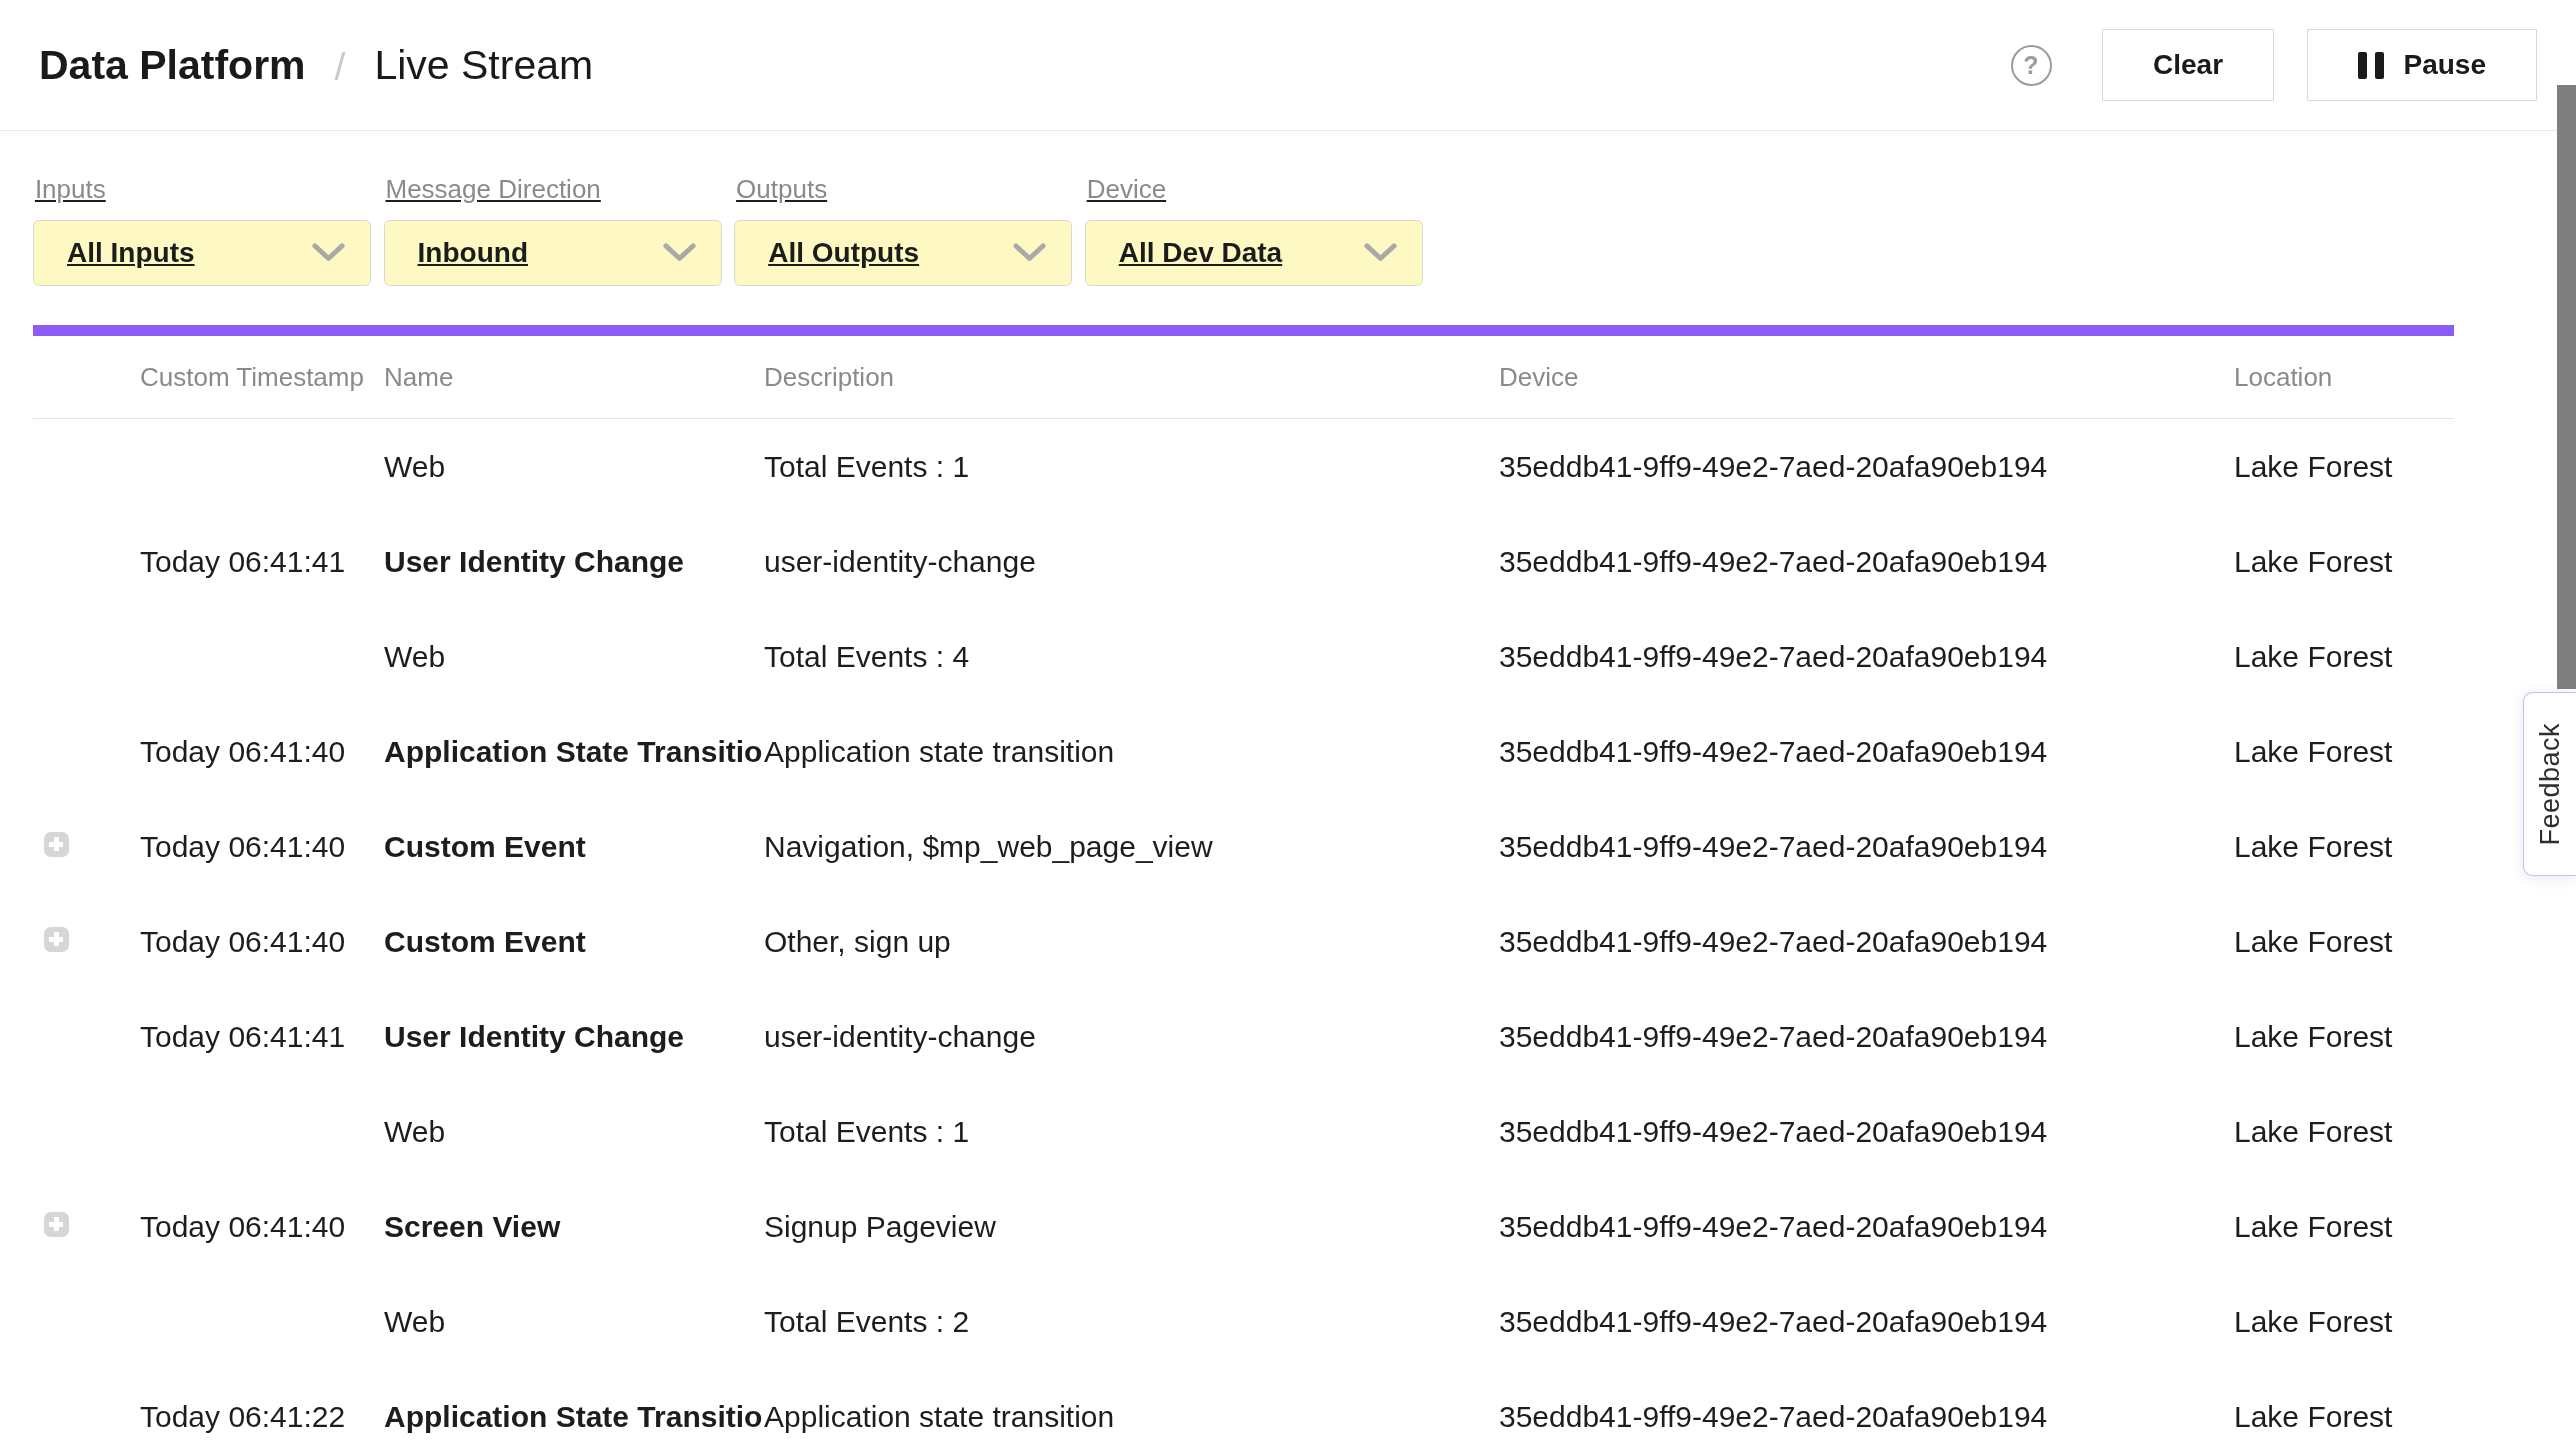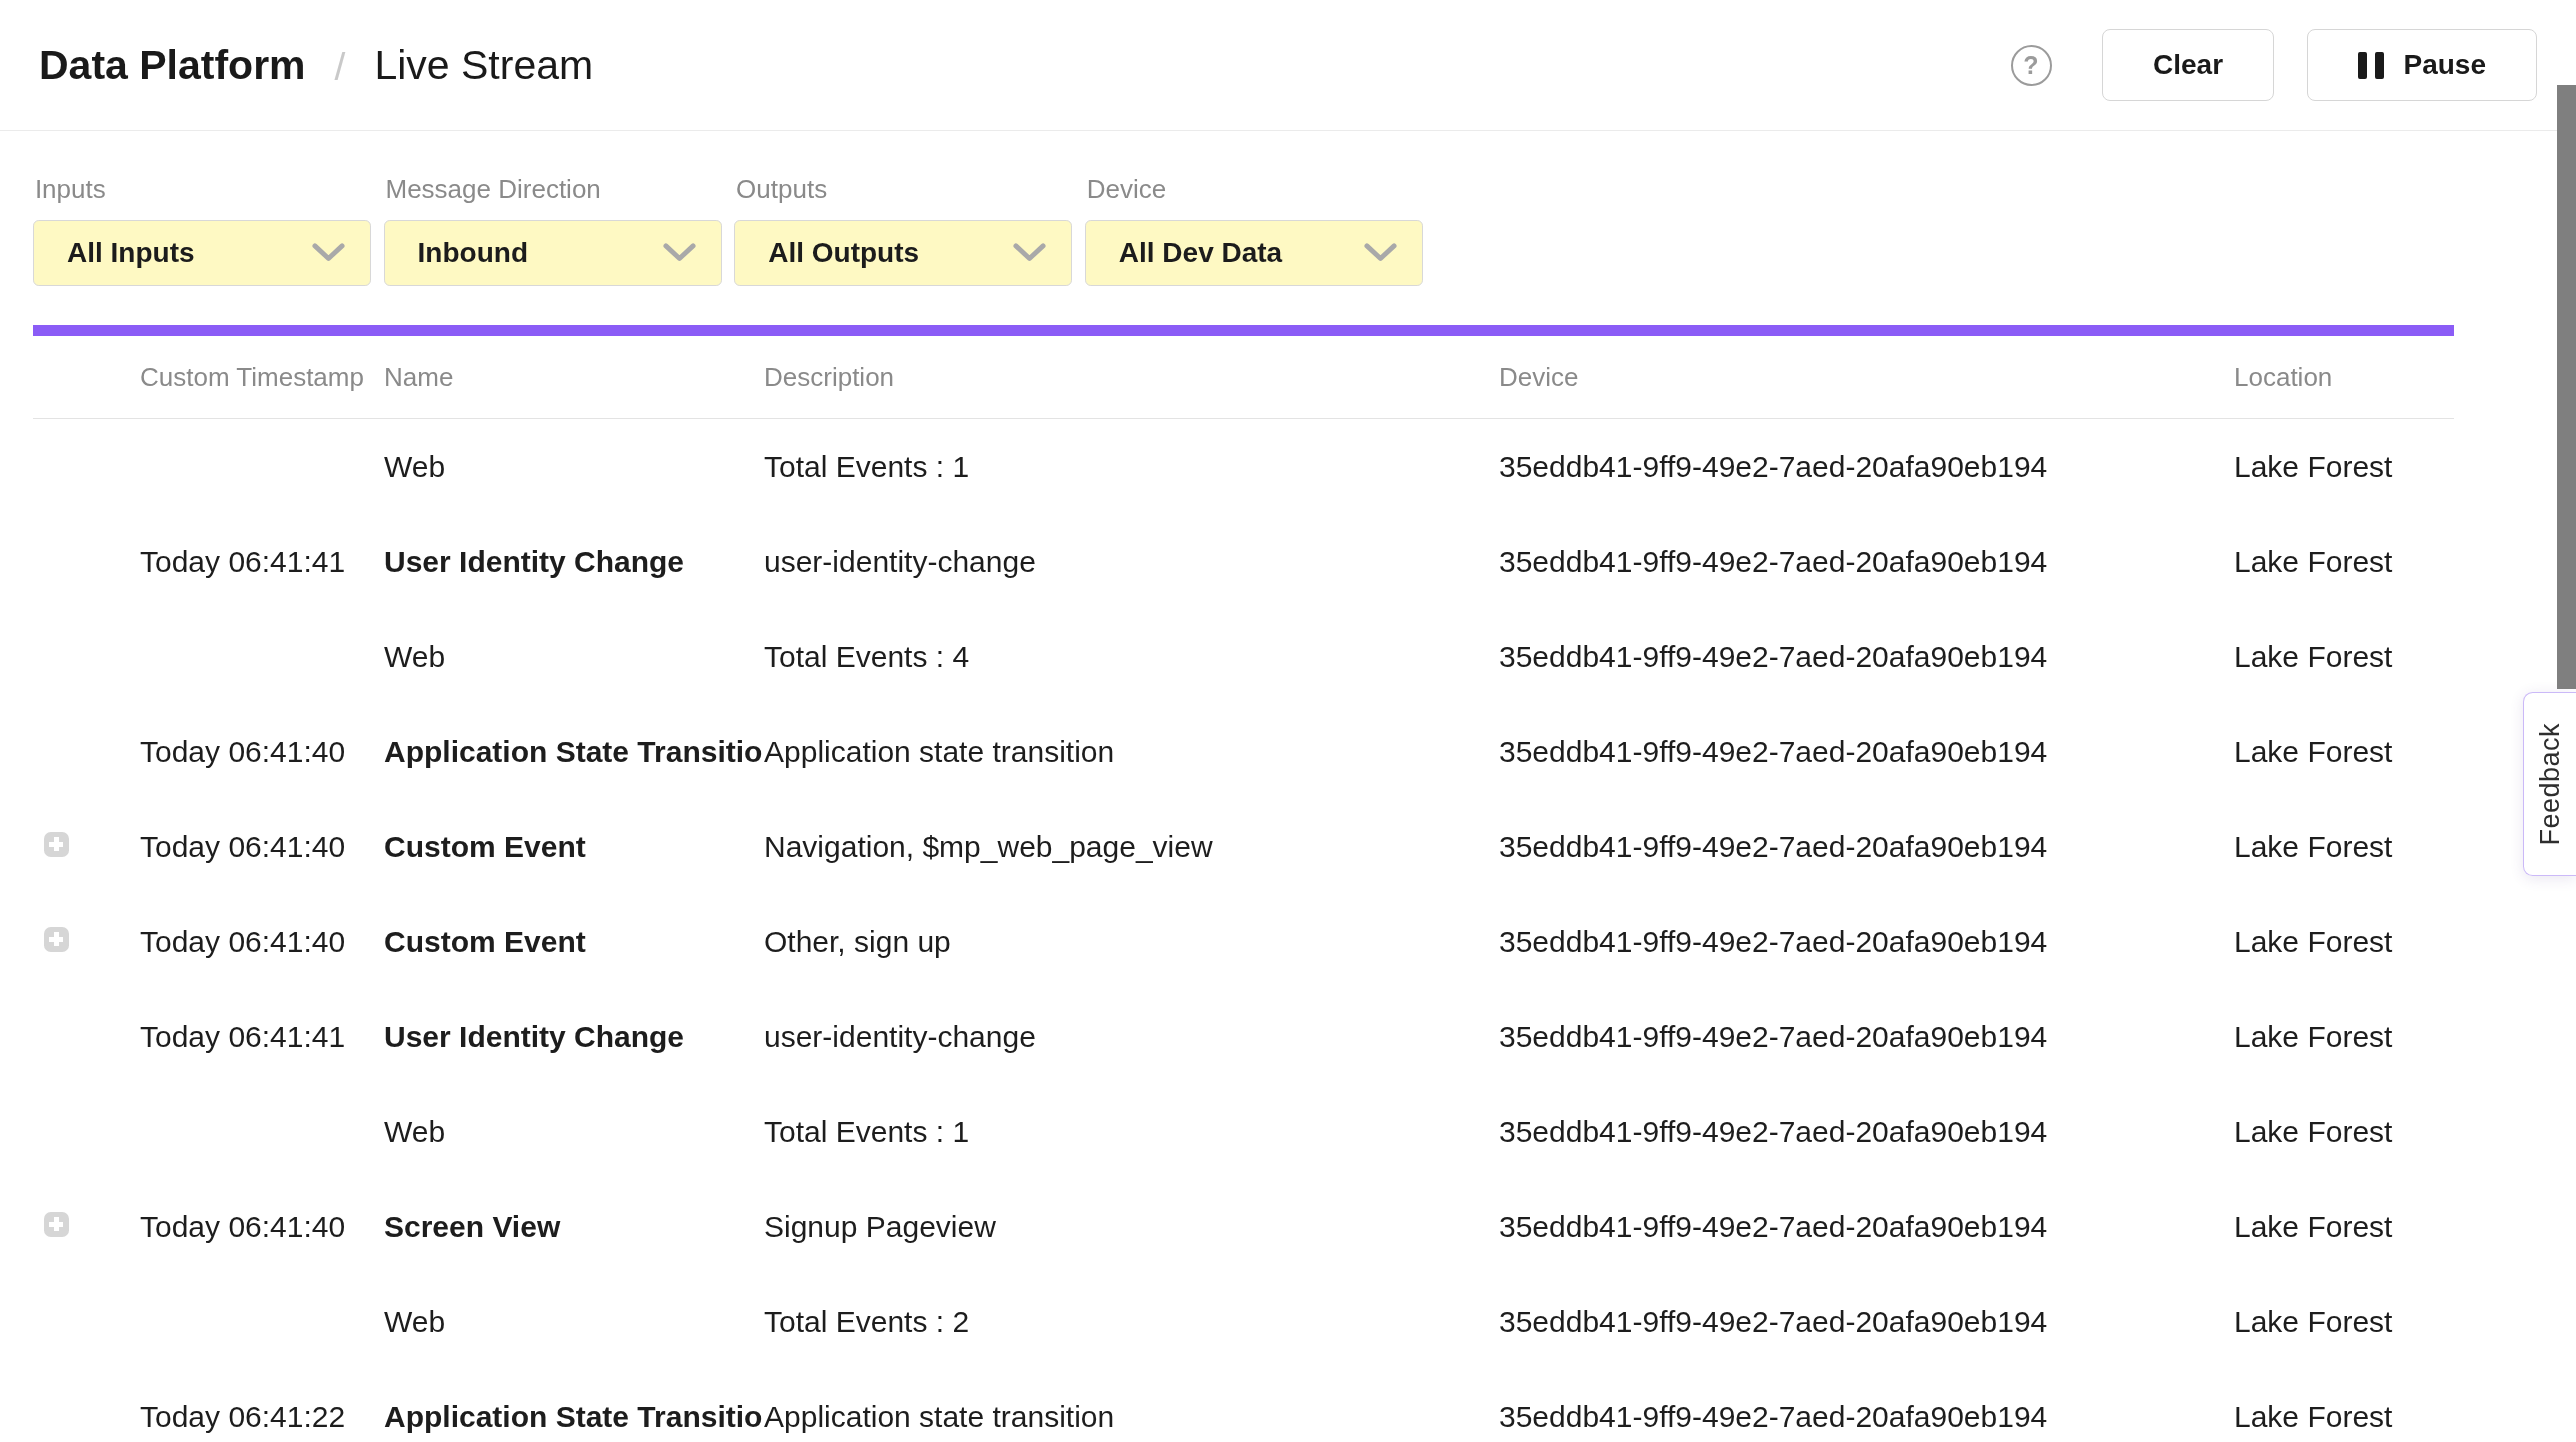--- a/index.html
+++ b/index.html
@@ -18,28 +18,28 @@
   .crumb-section{font-weight:700;color:#1a1a1a;}
   .crumb-sep{color:#c9c9c9;font-weight:300;margin:0 29px;font-size:39px;transform:translateY(1.9px);}
   .crumb-page{font-weight:500;color:#1a1a1a;}
   .header-actions{margin-left:auto;display:flex;align-items:center;gap:33px;}
   .help-circle{
     width:37px;height:37px;border:2.9px solid #9b9b9b;border-radius:50%;
     color:#9b9b9b;font-size:25px;font-weight:700;
     display:flex;align-items:center;justify-content:center;margin-right:17.5px;cursor:pointer;
   }
   .btn{
-    height:72px;background:#fff;border:1.9px solid #d6d6d6;border-radius:8px;
+    height:72px;background:#fff;border:1.9px solid #d6d6d6;border-radius:1px;
     font-family:inherit;font-size:28px;font-weight:700;color:#1a1a1a;
     padding:0 50px;display:flex;align-items:center;gap:19.4px;cursor:pointer;box-sizing:border-box;
   }
   .pause-ic{display:inline-flex;gap:8.7px;}
   .pause-ic i{display:block;width:8.7px;height:27px;background:#1a1a1a;border-radius:1.9px;}
   
-  .filters{display:flex;gap:12.6px;padding:43px 10px 0 33px;}
+  .filters{display:flex;gap:12.6px;padding:43px 10px 0 33px;text-decoration:underline;}
   .filter-group{width:338px;box-sizing:border-box;}
   .filter-label{font-size:26px;color:#8a8a8a;margin:0 0 14.6px 1.9px;}
   .select{
     height:66px;border:1.9px solid #d8d8d8;border-radius:5.8px;background:#fef9c3;
     display:flex;align-items:center;padding:0 25px 0 33px;box-sizing:border-box;cursor:pointer;
   }
   .select .val{font-size:28px;font-weight:600;color:#1c1c1c;}
   .select .chev{margin-left:auto;display:flex;}
   
   .accent-bar{margin:39px 0 0 33px;width:2421px;height:11.6px;background:var(--accent);}

